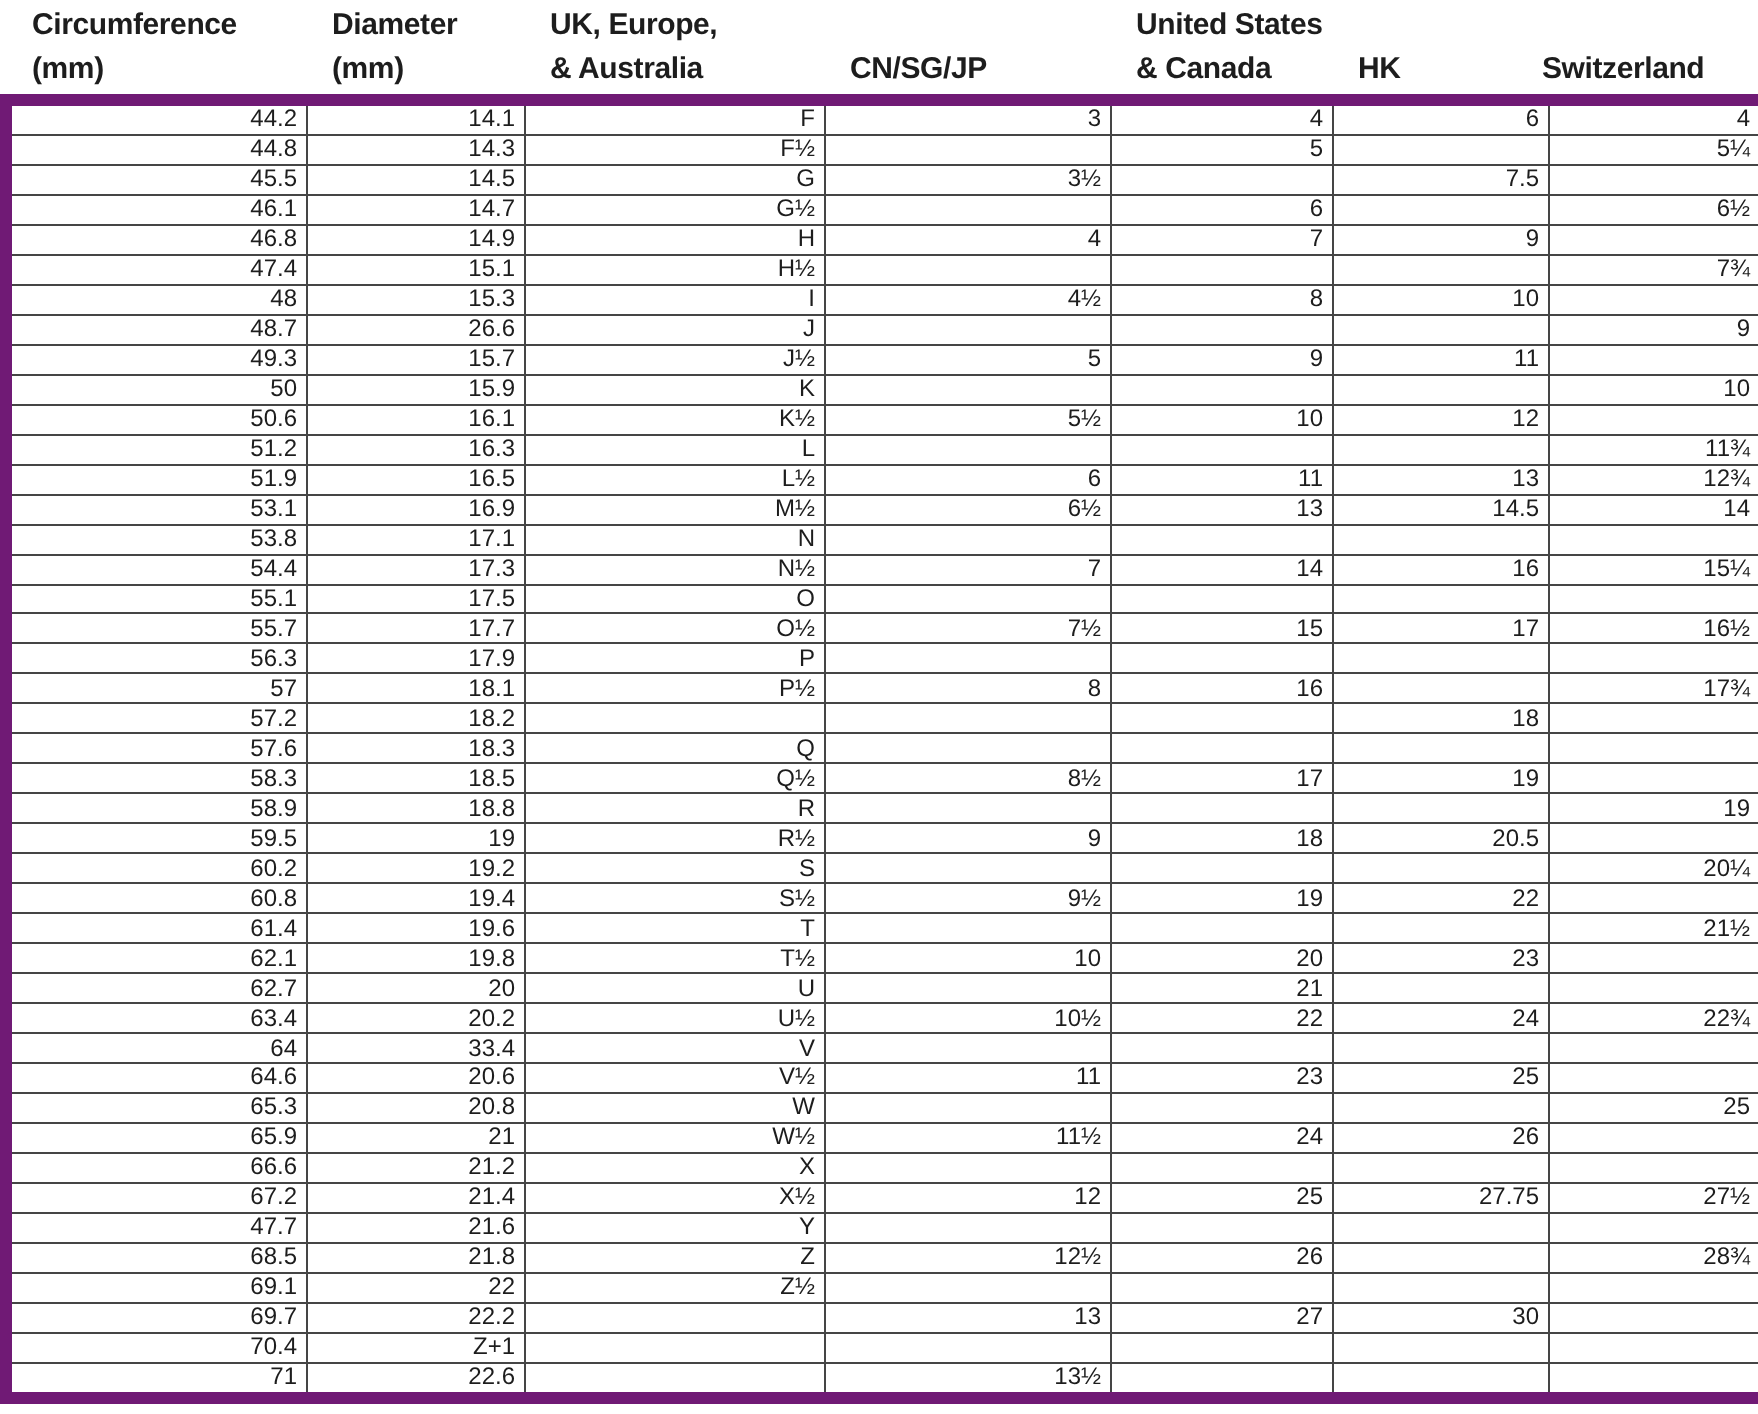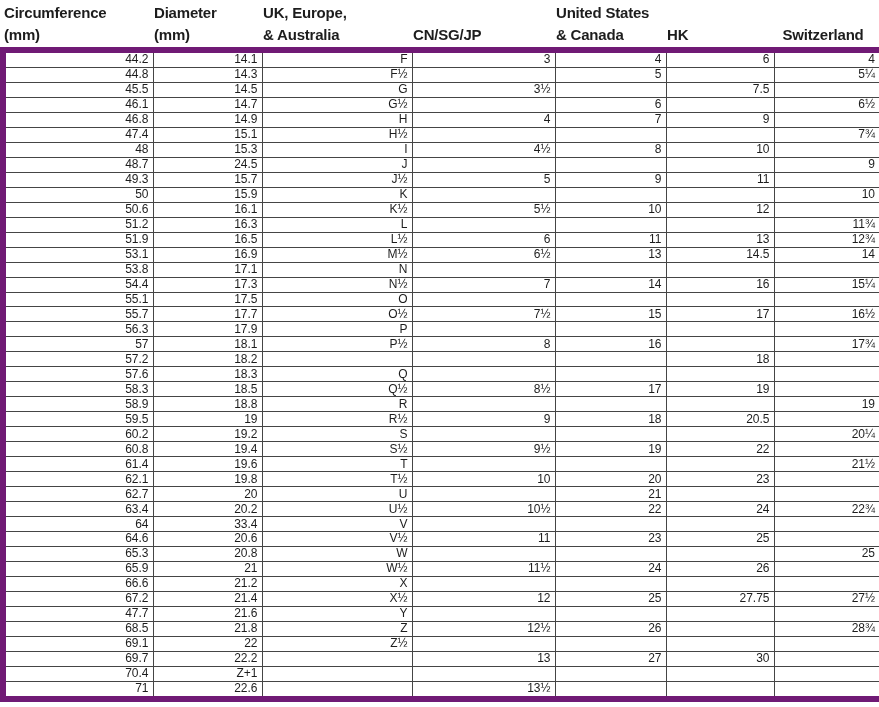--- a/index.html
+++ b/index.html
@@ -20,29 +20,29 @@
     display: grid;
     grid-template-columns: 150px 109px 150px 143px 111px 108px 108px;
     height: 47px;
     align-items: start;
   }
   .hcell {
     font-weight: bold;
     font-size: 15px;
     line-height: 22px;
     padding-top: 2px;
-    padding-left: 4px;
+    padding-left: 16px;
     white-space: nowrap;
     letter-spacing: -0.2px;
   }
   .hcell .hl1, .hcell .hl2 { display: block; min-height: 22px; }
   .hcell.align-right {
     padding-left: 0;
     padding-right: 4px;
-    text-align: center;
+    text-align: left;
   }
   table.size-table {
     border-collapse: collapse;
     table-layout: fixed;
     width: 879px;
     border: 6px solid #701a75;
   }
   table.size-table td {
     border: 1px solid #454545;
     height: 13.98px;
@@ -167,21 +167,21 @@
           <td>48</td>
           <td>15.3</td>
           <td>I</td>
           <td>4½</td>
           <td>8</td>
           <td>10</td>
           <td></td>
         </tr>
         <tr>
           <td>48.7</td>
-          <td>24.5</td>
+          <td>26.6</td>
           <td>J</td>
           <td></td>
           <td></td>
           <td></td>
           <td>9</td>
         </tr>
         <tr>
           <td>49.3</td>
           <td>15.7</td>
           <td>J½</td>

